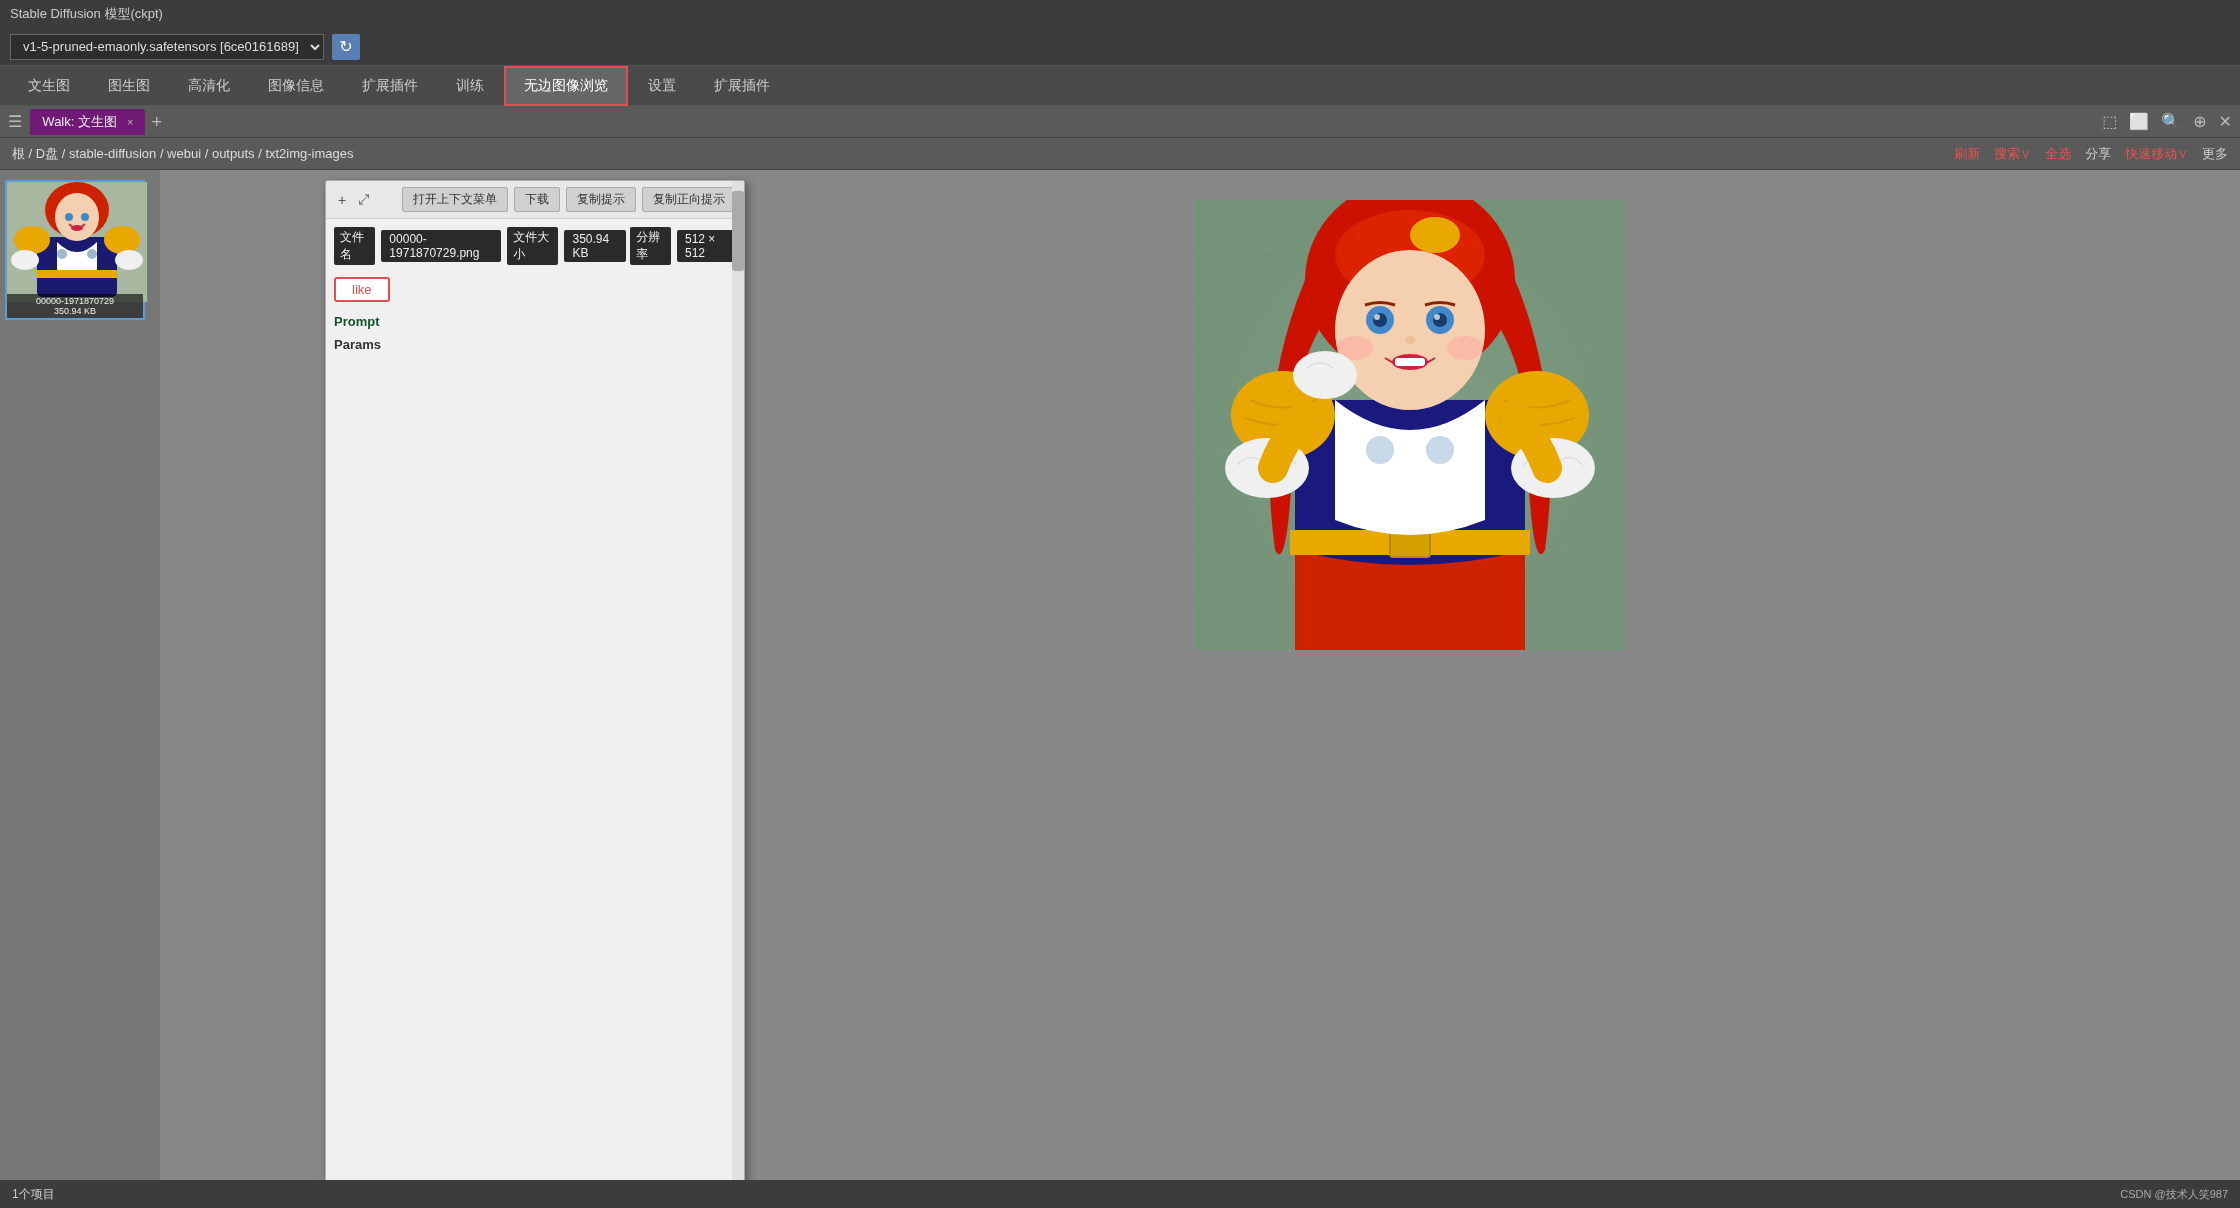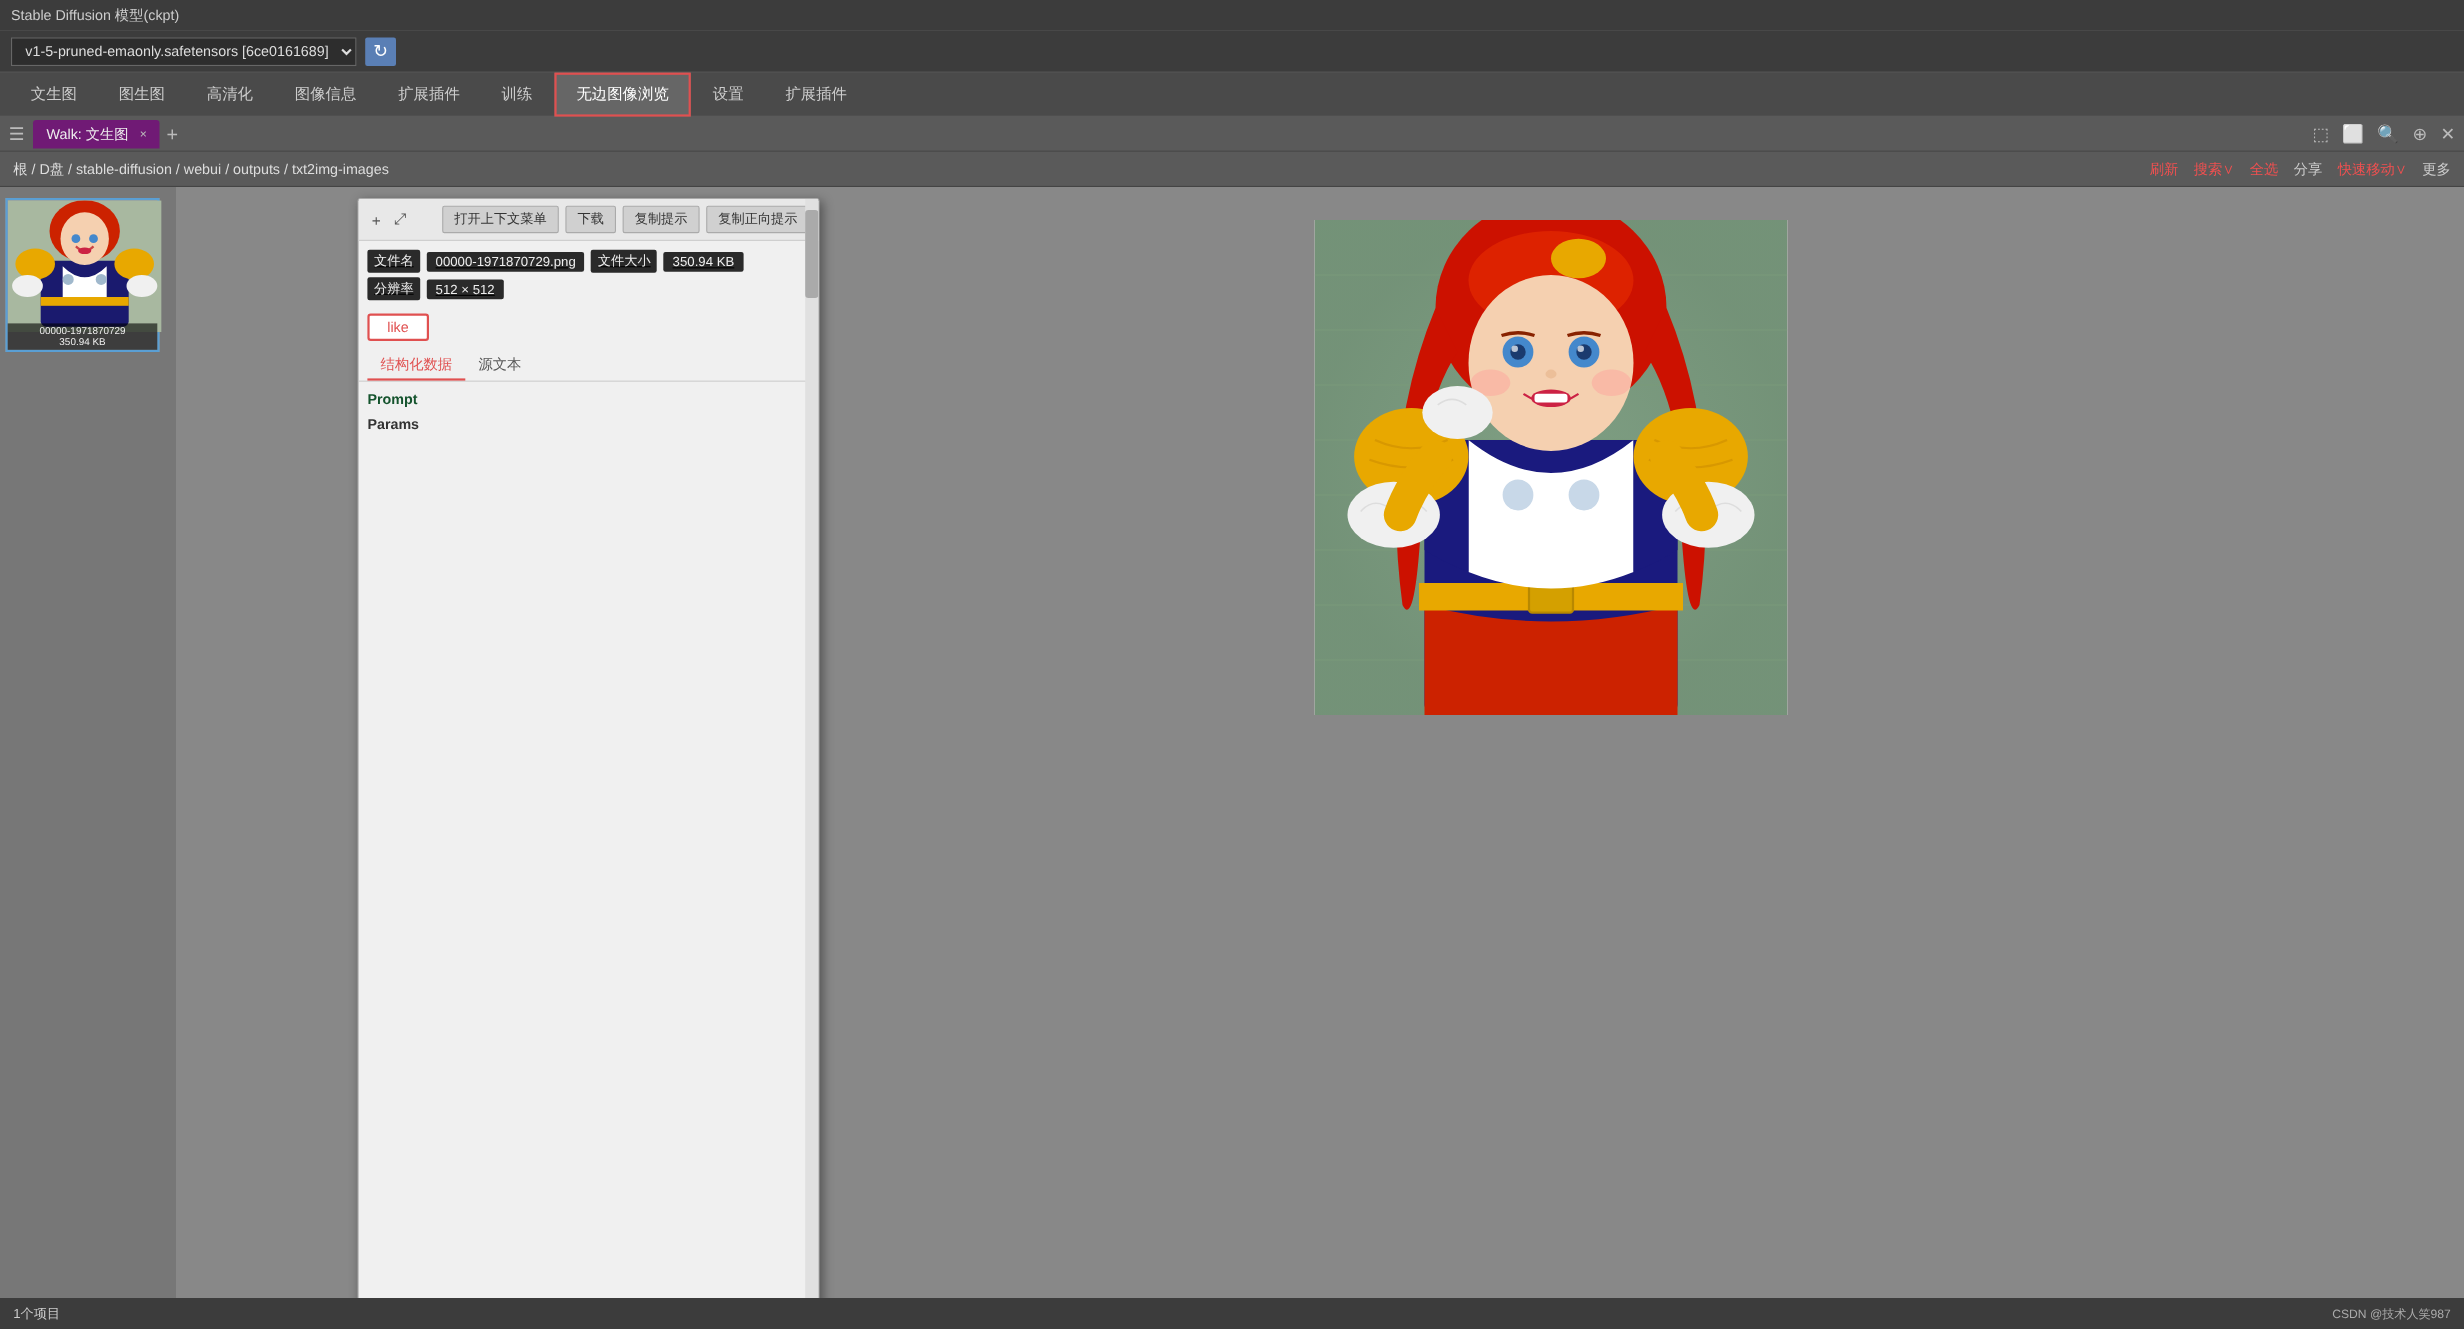--- a/index.html
+++ b/index.html
@@ -239,23 +239,21 @@
       border: none;
       font-size: 14px;
       cursor: pointer;
       color: #555;
       padding: 2px 4px;
     }
 
     .popup-meta {
       padding: 8px;
       display: flex;
-      flex-direction: column;
       gap: 4px;
-      text-decoration: underline;
     }
     .meta-row {
       display: flex;
       gap: 6px;
       align-items: center;
     }
     .meta-label {
       background: #2a2a2a;
       color: #eee;
       font-size: 12px;
@@ -541,24 +539,20 @@
         <span class="meta-value">350.94 KB</span>
       </div>
       <div class="meta-row">
         <span class="meta-label">分辨率</span>
         <span class="meta-value">512 × 512</span>
       </div>
     </div>
 
     <button class="like-btn">like</button>
 
-    <div class="popup-tabs">
-      <div class="popup-tab active">结构化数据</div>
-      <div class="popup-tab">源文本</div>
-    </div>
 
     <div class="popup-content" style="padding-right:20px;">
       <div class="prompt-label">Prompt</div>
       <div class="params-label">Params</div>
     </div>
 
     <div class="popup-scroll">
       <div class="popup-scroll-thumb"></div>
     </div>
 

